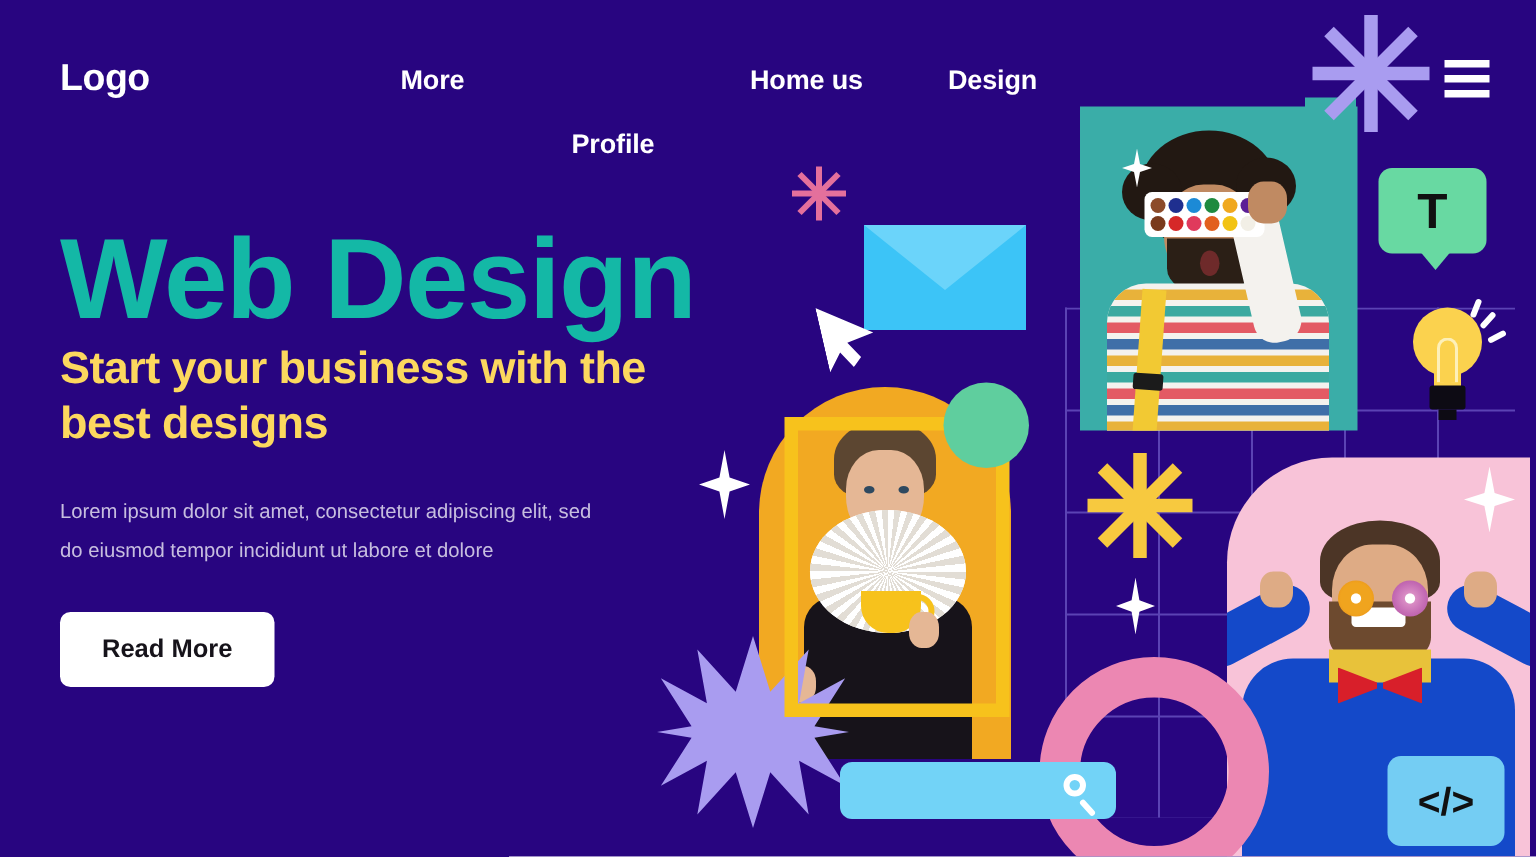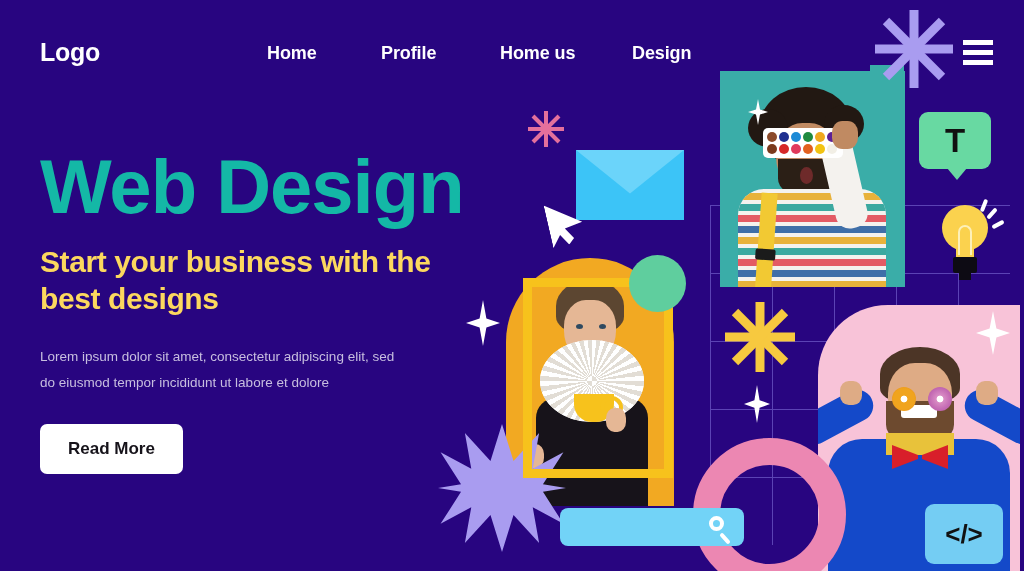--- a/index.html
+++ b/index.html
@@ -27,41 +27,41 @@
     color: #ffffff; font-size: 25px; font-weight: 700;
     letter-spacing: -0.3px;
   }
   .nav-link {
     position: absolute; top: 43px;
     color: #ffffff; font-size: 18px; font-weight: 700;
     letter-spacing: -0.1px; white-space: nowrap;
     cursor: pointer;
   }
   #nav-home     { left: 267px; }
-  #nav-profile  { left: 381px; }
+  #nav-profile  { left: 381px; margin-top: 43px; }
   #nav-about    { left: 500px; }
   #nav-login    { left: 632px; }
 
   #hamburger {
     position: absolute; left: 963px; top: 40px;
     width: 30px; height: 25px; cursor: pointer;
   }
   #hamburger i {
     display: block; width: 30px; height: 5px;
     background: #ffffff; margin-bottom: 5px;
   }
 
   
   #hero { position: absolute; left: 40px; top: 150px; z-index: 50; width: 520px; }
   #hero-title {
     color: #14b8a6; font-size: 76px; font-weight: 700;
     line-height: 0.98; letter-spacing: -1px;
   }
   #hero-sub {
-    margin-top: 20px;
+    margin-top: 4px;
     color: #fcd85e; font-size: 30px; font-weight: 700;
     line-height: 1.22; letter-spacing: -0.4px;
     max-width: 420px;
   }
   #hero-body {
     margin-top: 26px;
     color: #c7bedf; font-size: 13.5px; font-weight: 400;
     line-height: 1.95; max-width: 360px;
   }
   #read-more {
@@ -488,21 +488,21 @@
     </svg>
 
     <div style="position:absolute;left:870px;top:65px;width:34px;height:24px;background:#3aada8;z-index:11;"></div>
 
     <div class="sparkle" style="left:466px;top:300px;width:34px;height:46px;clip-path:polygon(50% 0,60% 40%,100% 50%,60% 60%,50% 100%,40% 60%,0 50%,40% 40%);"></div>
     <div class="sparkle" style="left:744px;top:385px;width:26px;height:38px;clip-path:polygon(50% 0,60% 40%,100% 50%,60% 60%,50% 100%,40% 60%,0 50%,40% 40%);"></div>
   </div>
 
   <div id="navbar">
     <div id="logo">Logo</div>
-    <div class="nav-link" id="nav-home">Home</div>
+    <div class="nav-link" id="nav-home">More</div>
     <div class="nav-link" id="nav-profile">Profile</div>
     <div class="nav-link" id="nav-about">Home us</div>
     <div class="nav-link" id="nav-login">Design</div>
     <div id="hamburger">
       <i></i>
         <i></i>
         <i></i>
     </div>
   </div>
 

